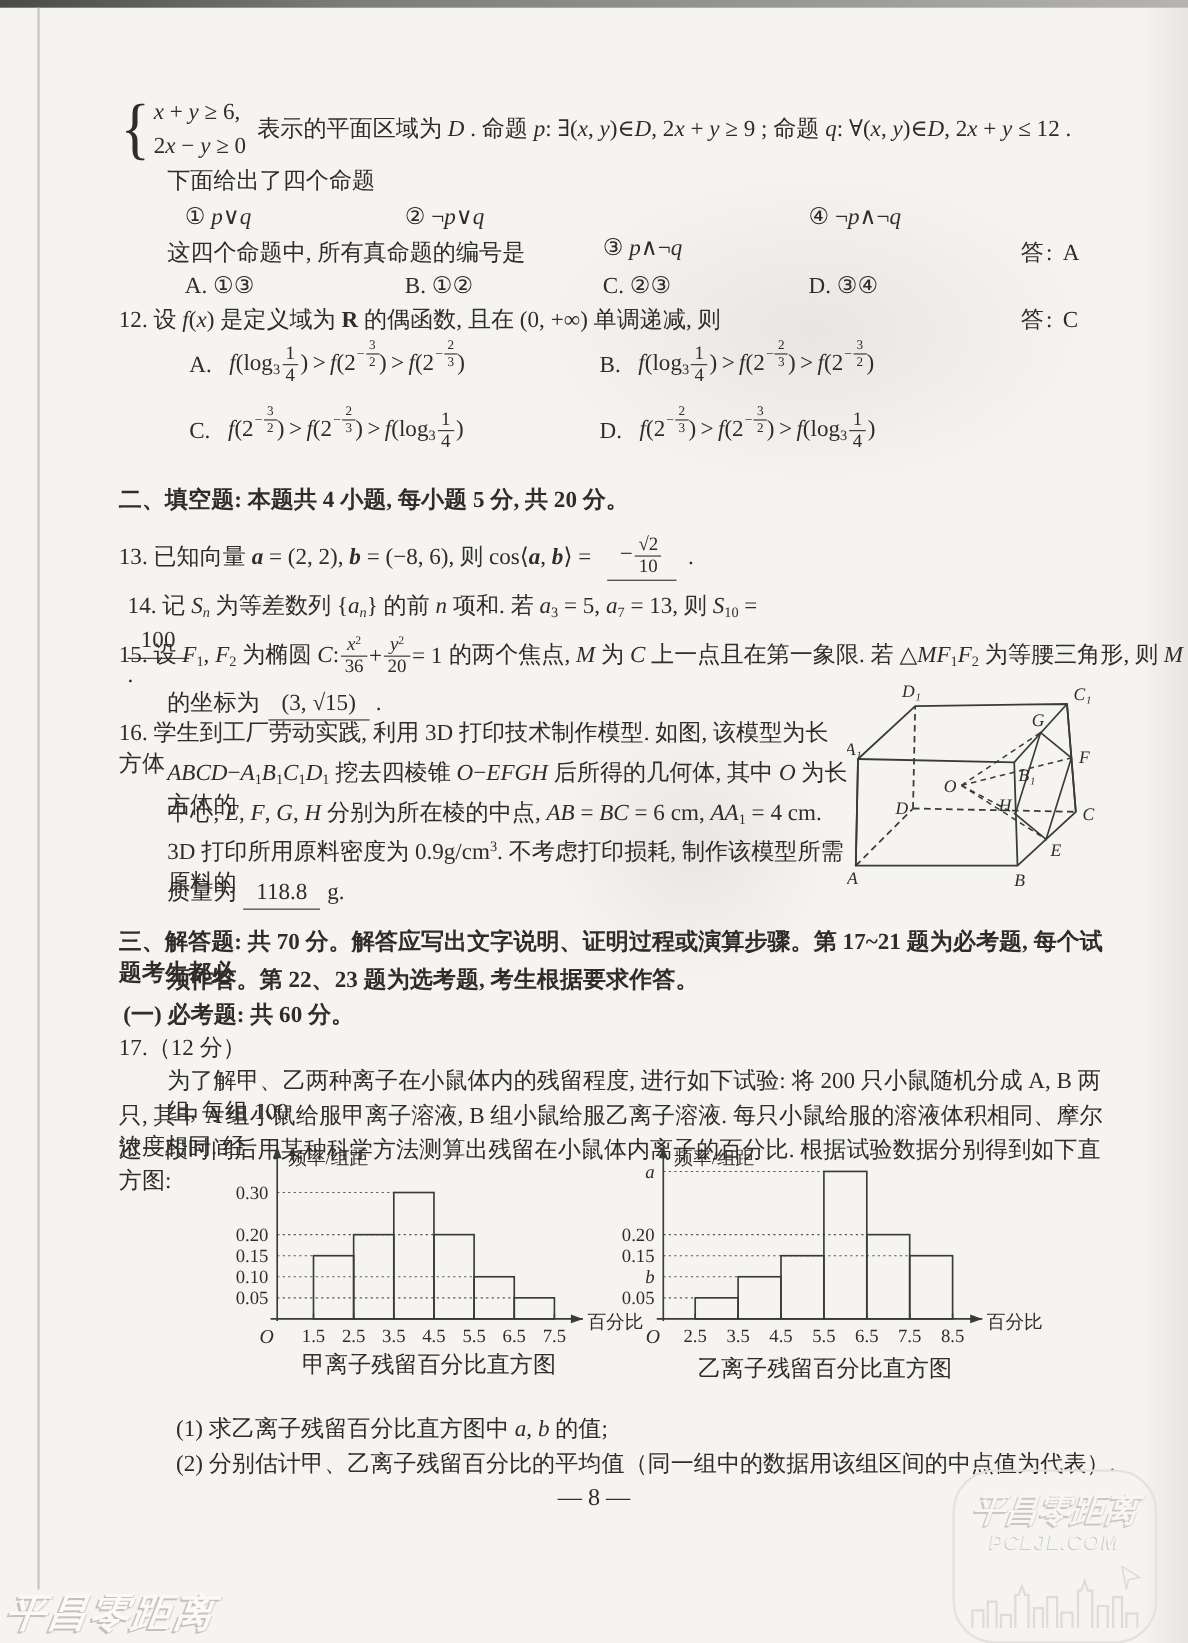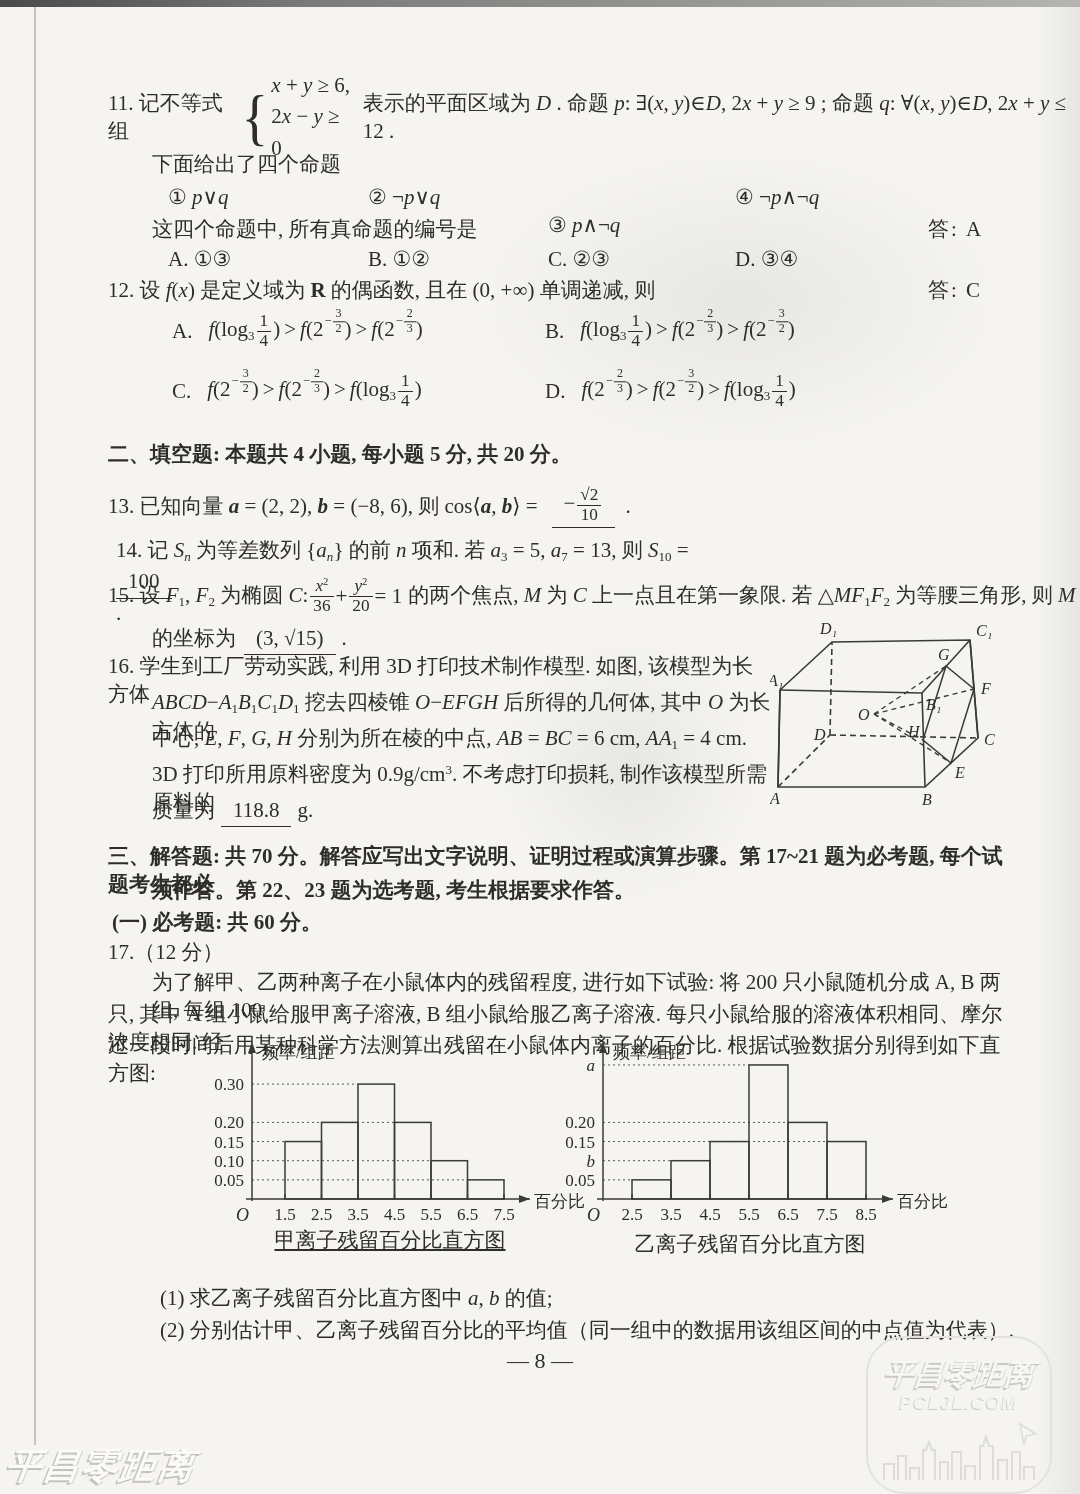--- a/index.html
+++ b/index.html
@@ -44,21 +44,20 @@
 
 <div class="page">
 
   <div class="abs topband"></div>
   <div class="abs leftline"></div>
   <div class="abs rightshade"></div>
   <div class="abs smudge" style="left:480px;top:150px;width:520px;height:300px;"></div>
   <div class="abs smudge" style="left:500px;top:640px;width:260px;height:260px;"></div>
 
   <div class="abs" style="left:108px;top:80px;height:74px;display:flex;align-items:center;">
-    <span>11. 记不等式组</span>
     <span class="brace">{</span>
     <span class="syscol">
       <span><i>x</i> + <i>y</i> ≥ 6,</span>
       <span>2<i>x</i> − <i>y</i> ≥ 0</span>
     </span>
     <span style="margin-left:10px;">表示的平面区域为 <i>D</i> . 命题 <i>p</i>: ∃(<i>x</i>, <i>y</i>)∈<i>D</i>, 2<i>x</i> + <i>y</i> ≥ 9 ; 命题 <i>q</i>: ∀(<i>x</i>, <i>y</i>)∈<i>D</i>, 2<i>x</i> + <i>y</i> ≤ 12 .</span>
   </div>
   <div class="abs" style="left:152px;top:150px;">下面给出了四个命题</div>
   <div class="abs" style="left:168px;top:183px;">① <i>p</i>∨<i>q</i></div>
   <div class="abs" style="left:368px;top:183px;">② ¬<i>p</i>∨<i>q</i></div>
@@ -319,21 +318,21 @@
       <text x="311" y="184" text-anchor="middle" font-size="17" fill="#2e2d2b">8.5</text>
       <text x="40" y="149.85" text-anchor="end" font-size="17" fill="#2e2d2b">0.05</text>
       <text x="40" y="130.7" text-anchor="end" font-size="17" fill="#2e2d2b" font-style="italic">b</text>
       <text x="40" y="111.55000000000001" text-anchor="end" font-size="17" fill="#2e2d2b">0.15</text>
       <text x="40" y="92.39999999999999" text-anchor="end" font-size="17" fill="#2e2d2b">0.20</text>
       <text x="40" y="34.95000000000002" text-anchor="end" font-size="17" fill="#2e2d2b" font-style="italic">a</text>
       <text x="32" y="185" font-size="18" font-style="italic" fill="#2e2d2b">O</text>
       <text x="58" y="22" font-size="17" fill="#2e2d2b">频率/组距</text>
       <text x="342" y="171" font-size="17" fill="#2e2d2b">百分比</text>
     </svg>
-  <div class="abs caption" style="left:240px;top:1226px;width:300px;text-decoration:underline;">甲离子残留百分比直方图</div>
+  <div class="abs caption" style="left:240px;top:1226px;width:300px;">甲离子残留百分比直方图</div>
   <div class="abs caption" style="left:600px;top:1230px;width:300px;">乙离子残留百分比直方图</div>
 
   <div class="abs" style="left:160px;top:1284px;width:860px;">(1) 求乙离子残留百分比直方图中 <i>a</i>, <i>b</i> 的值;</div>
   <div class="abs" style="left:160px;top:1316px;width:880px;">(2) 分别估计甲、乙离子残留百分比的平均值（同一组中的数据用该组区间的中点值为代表）.</div>
 
   <div class="abs" style="left:0;top:1346px;width:1080px;text-align:center;font-size:22px;">— 8 —</div>
 
   <div class="abs wm-corner">
     <div class="wm-title">平昌零距离</div>
     <div class="wm-site">PCLJL.COM</div>

